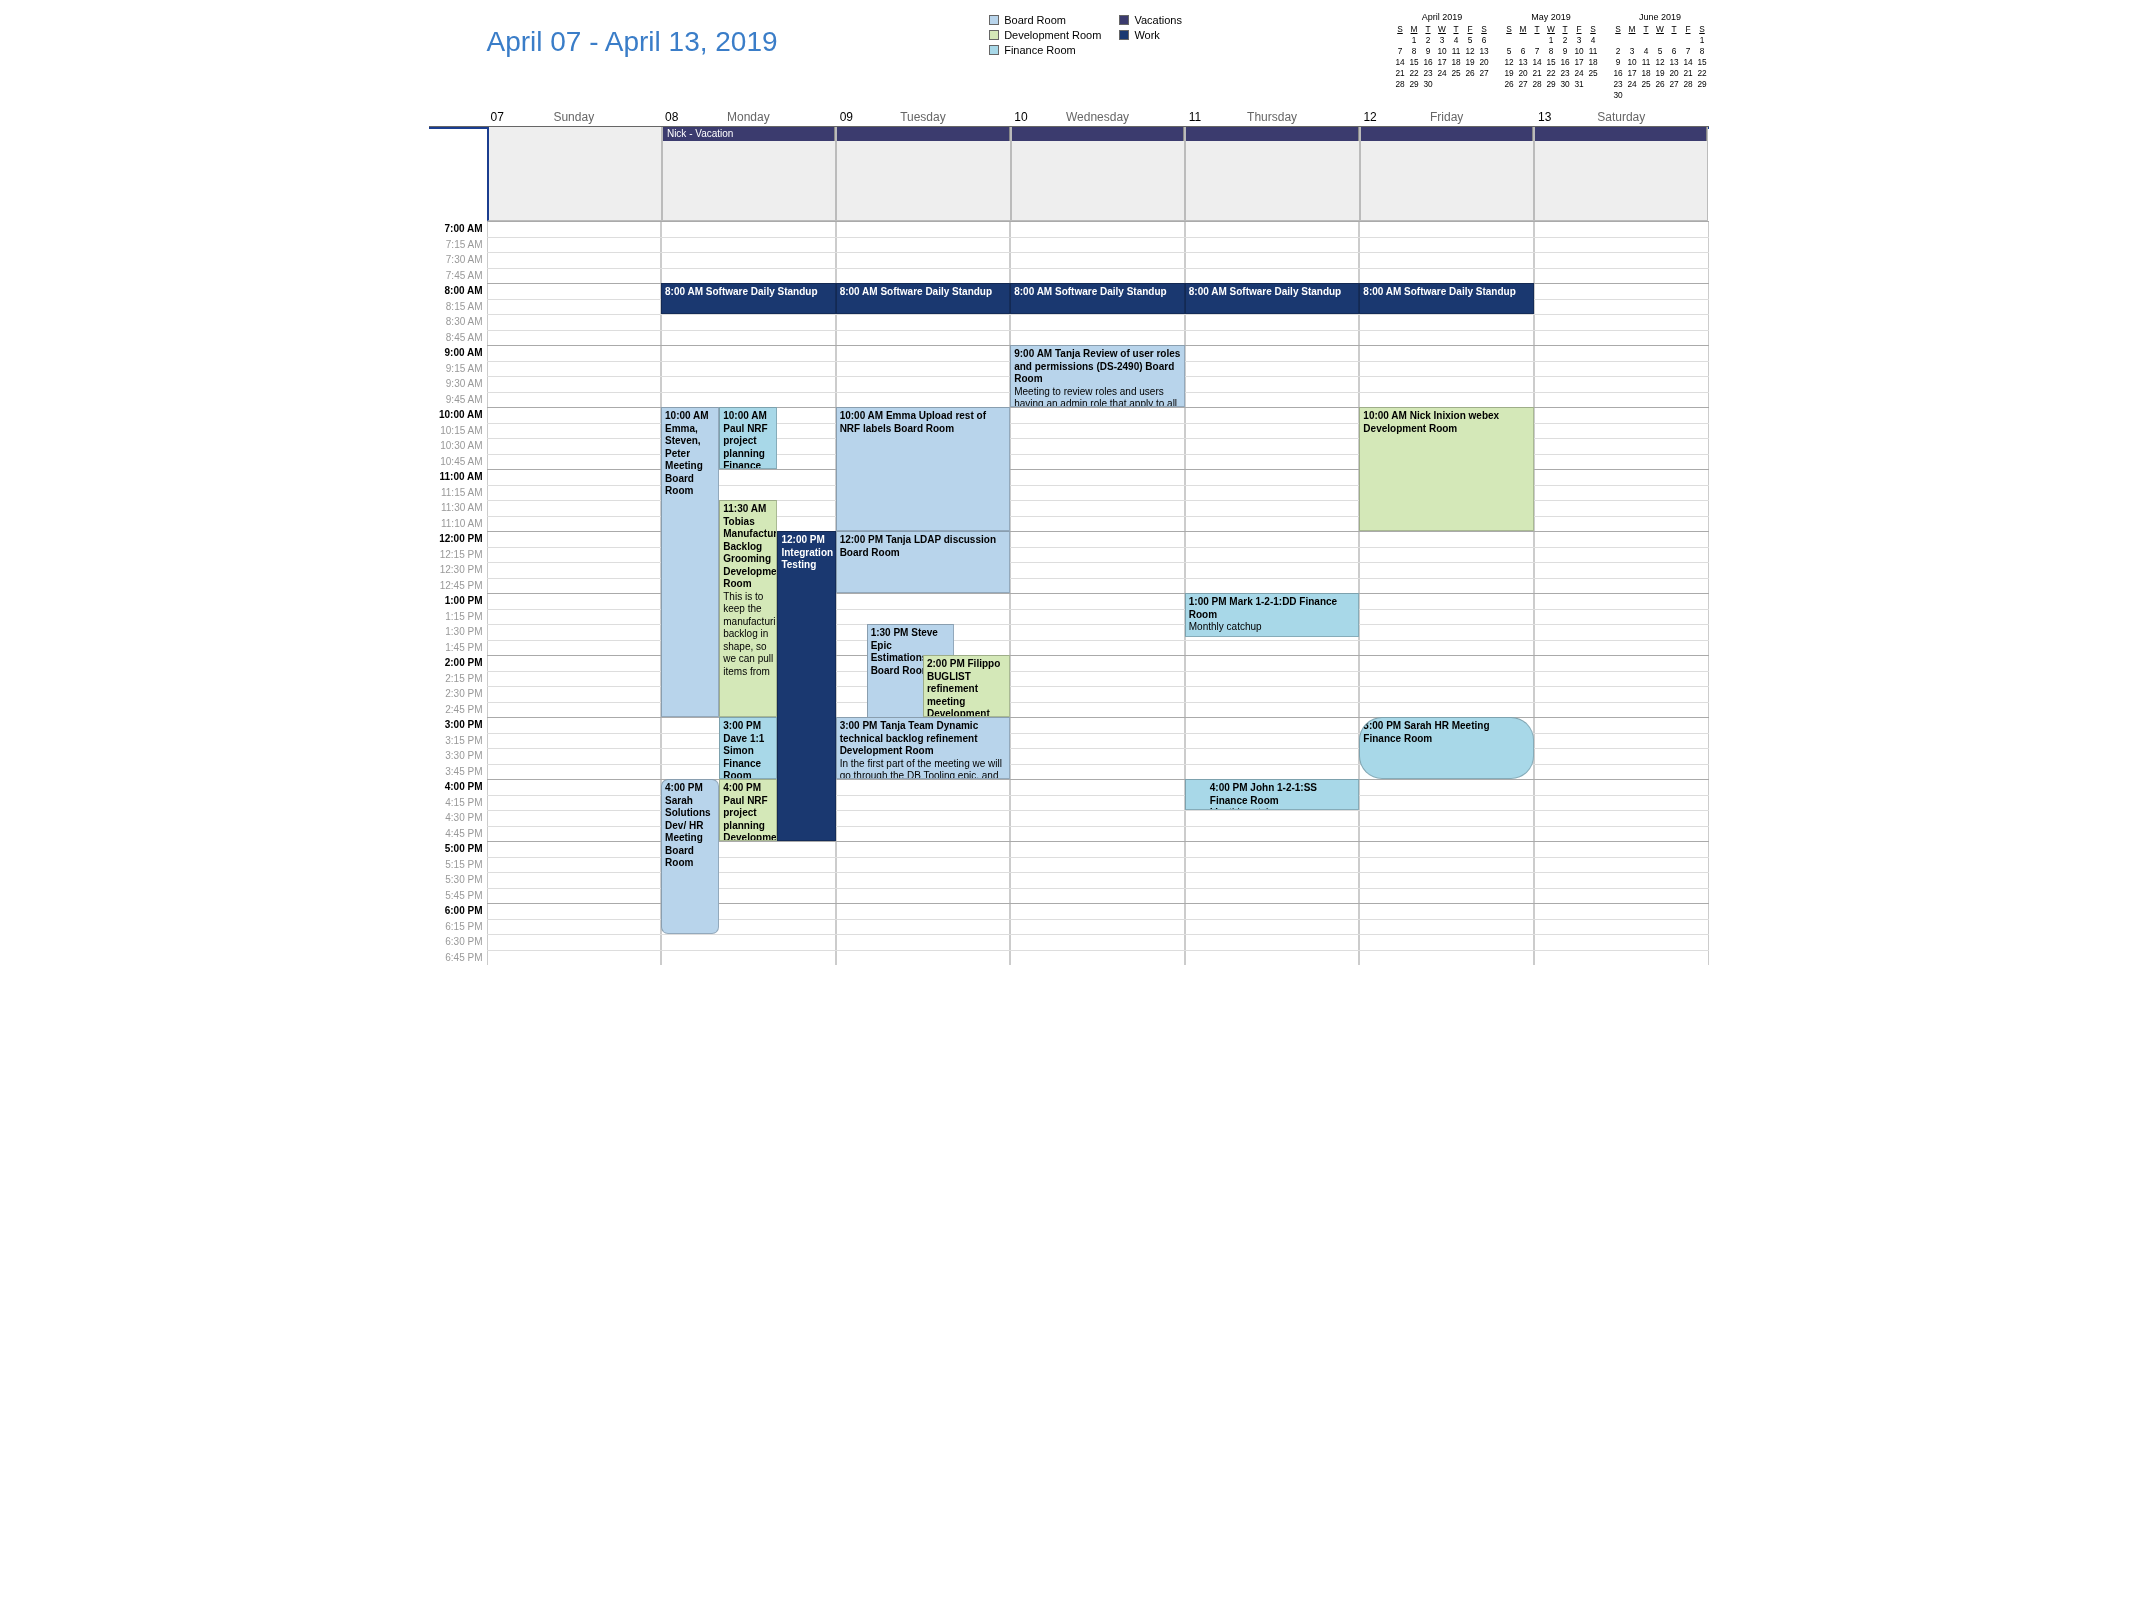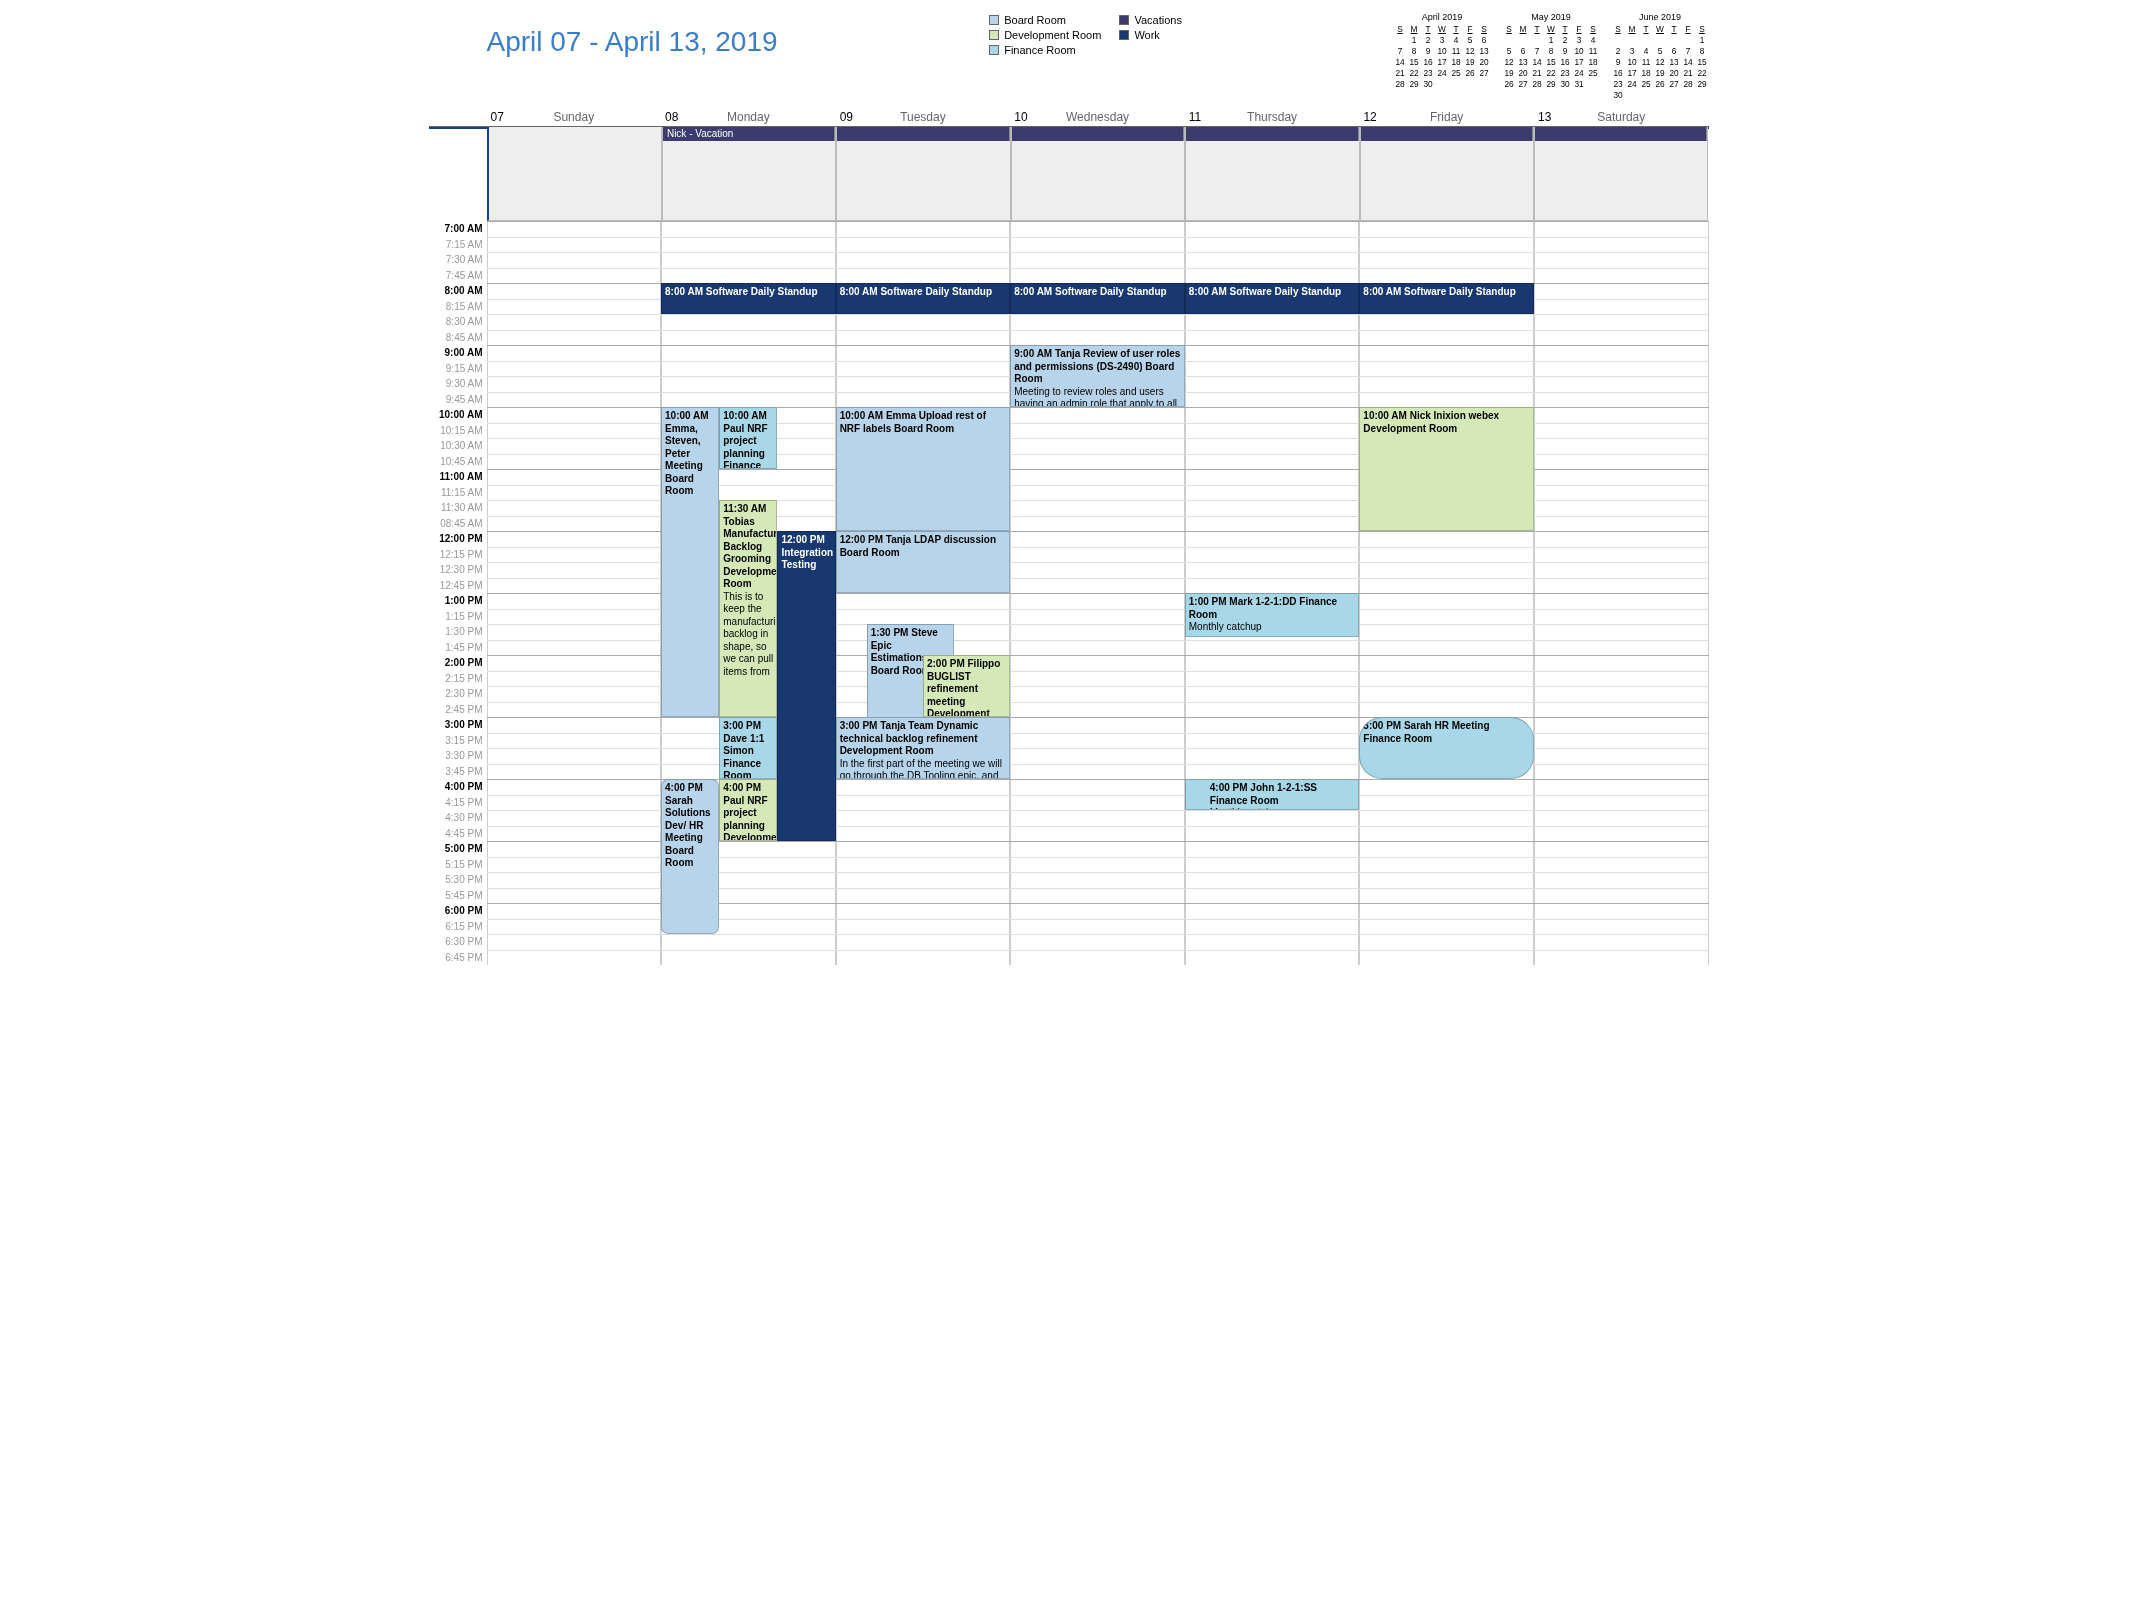--- a/index.html
+++ b/index.html
@@ -267,21 +267,21 @@
         <div class="qt">9:15 AM</div>
         <div class="qt">9:30 AM</div>
         <div class="qt">9:45 AM</div>
         <div class="hr">10:00 AM</div>
         <div class="qt">10:15 AM</div>
         <div class="qt">10:30 AM</div>
         <div class="qt">10:45 AM</div>
         <div class="hr">11:00 AM</div>
         <div class="qt">11:15 AM</div>
         <div class="qt">11:30 AM</div>
-        <div class="qt">08:45 AM</div>
+        <div class="qt">11:10 AM</div>
         <div class="hr">12:00 PM</div>
         <div class="qt">12:15 PM</div>
         <div class="qt">12:30 PM</div>
         <div class="qt">12:45 PM</div>
         <div class="hr">1:00 PM</div>
         <div class="qt">1:15 PM</div>
         <div class="qt">1:30 PM</div>
         <div class="qt">1:45 PM</div>
         <div class="hr">2:00 PM</div>
         <div class="qt">2:15 PM</div>

